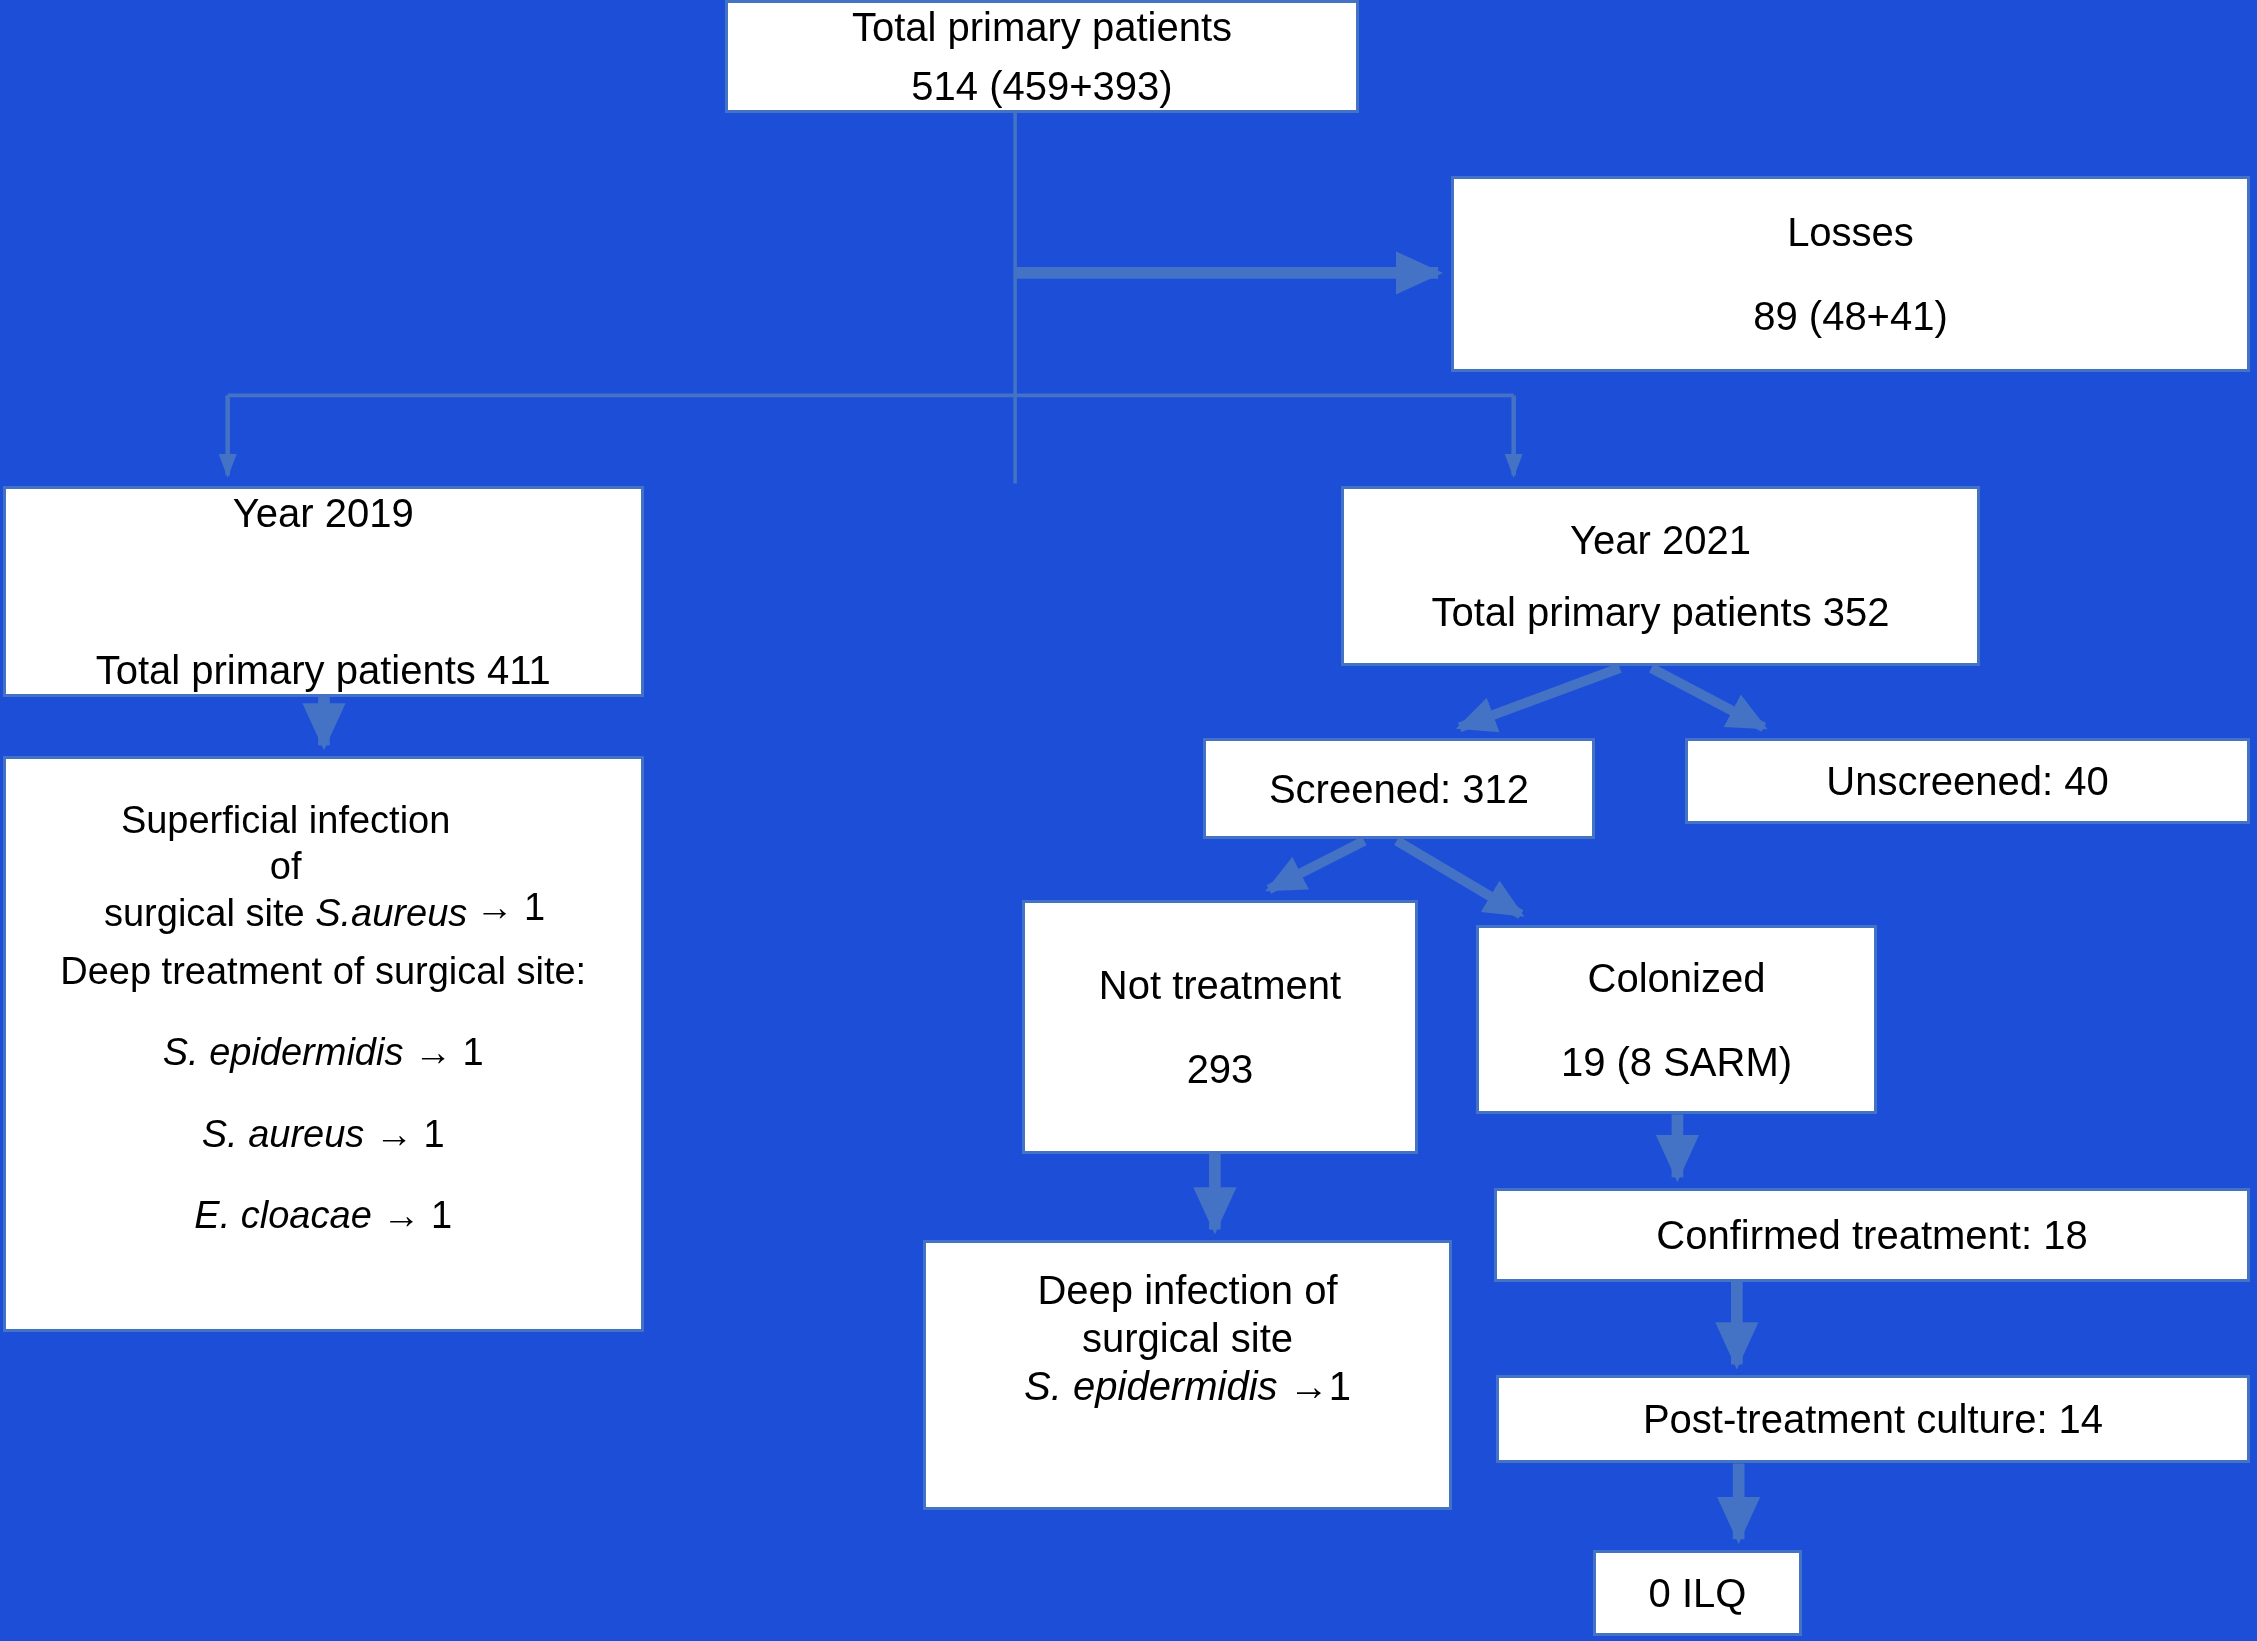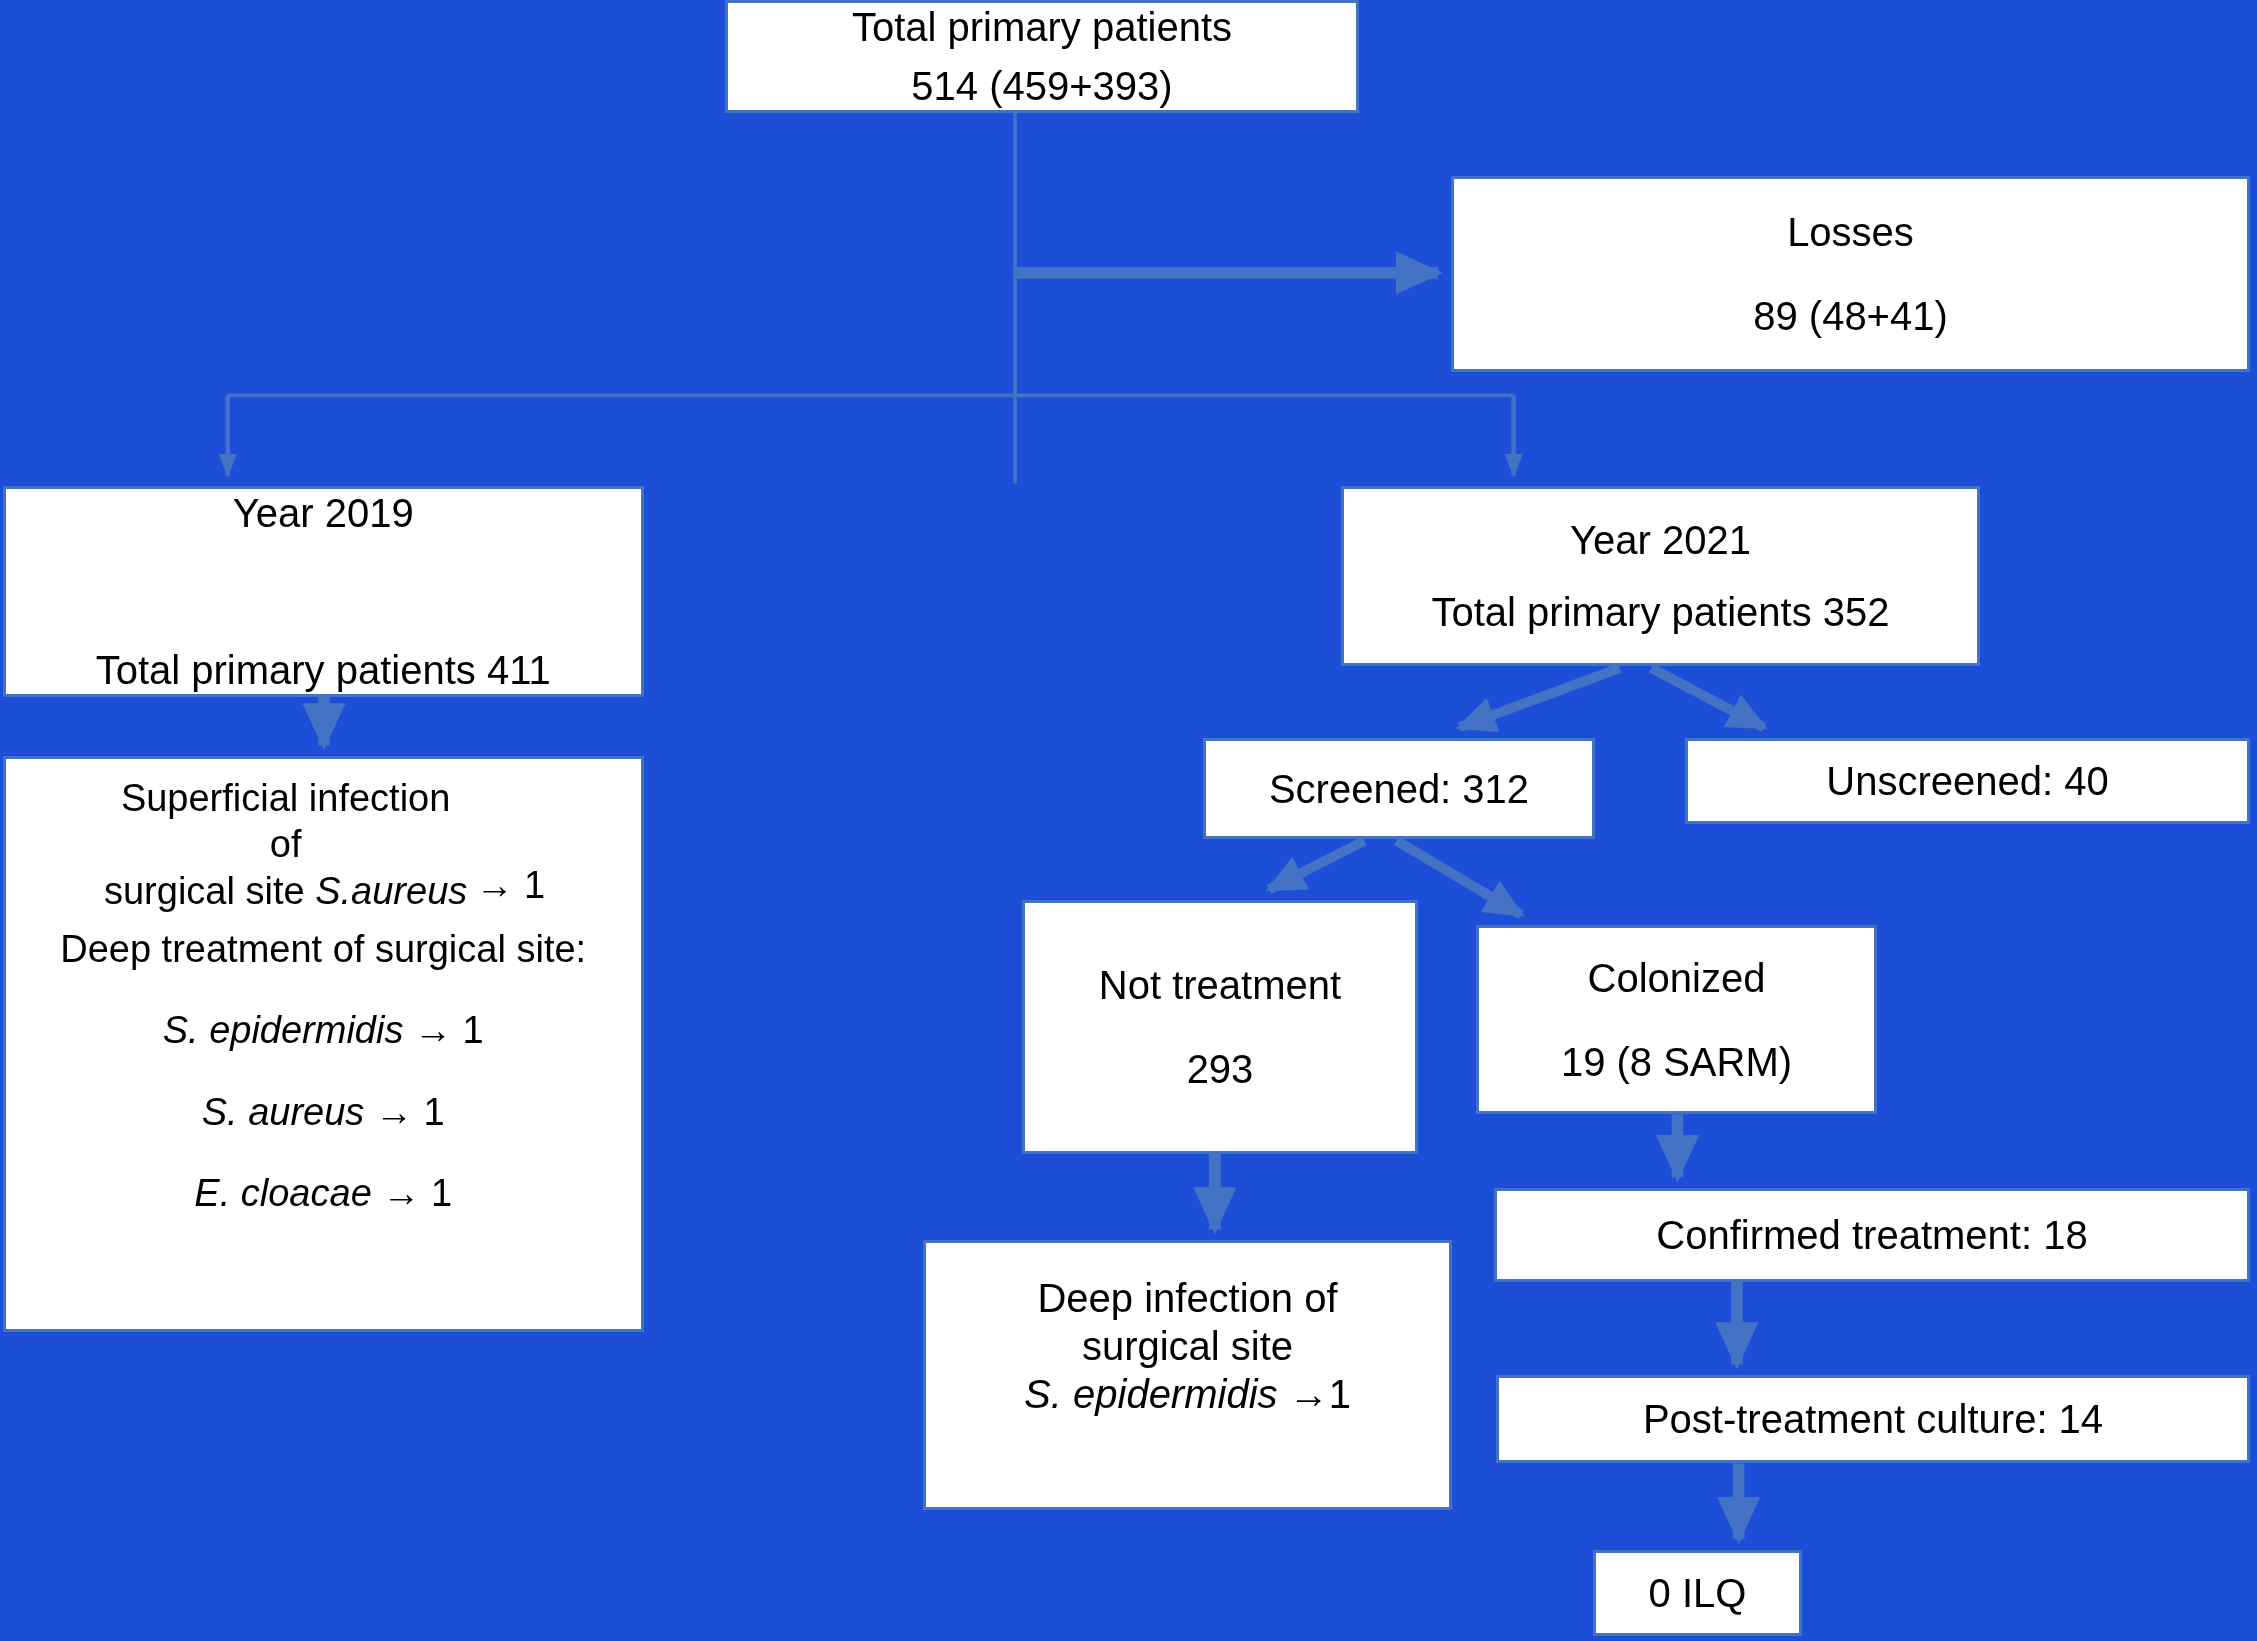--- a/index.html
+++ b/index.html
@@ -55,41 +55,41 @@
   #node-y2021        { left: 1341px; top: 486px;  width: 639px;  height: 180px; }
   #node-screened     { left: 1203px; top: 738px;  width: 392px;  height: 101px; }
   #node-unscreened   { left: 1685px; top: 738px;  width: 565px;  height: 86px; }
   #node-notcol       { left: 1022px; top: 900px; width: 396px;  height: 254px; }
   #node-colonized    { left: 1476px; top: 925px; width: 401px;  height: 189px; }
   #node-deepinf      { left: 923px; top: 1240px; width: 529px;  height: 270px; }
   #node-confirmed    { left: 1494px; top: 1188px; width: 756px;  height: 94px; }
   #node-postculture  { left: 1496px; top: 1375px; width: 754px;  height: 88px; }
   #node-ilq          { left: 1593px; top: 1550px; width: 209px;  height: 86px; }
 
-  #node-y2019det { justify-content: flex-start; padding-top: 16px; }
+  #node-y2019det { justify-content: flex-start; padding-top: 38px; }
   #node-y2019det .row1 {
     display: flex;
     align-items: center;
     justify-content: center;
     width: 100%;
   }
   #node-y2019det .row1 .lbl {
     text-align: center;
     font-size: 38px;
     line-height: 1.22;
     max-width: 369px;
   }
   #node-y2019det .row1 .arr {
     font-size: 38px;
     white-space: nowrap;
     padding-left: 5.4px;
     align-self: flex-end;
     padding-bottom: 5.4px;
   }
-  #node-deepinf { justify-content: flex-start; padding-top: 31px; }
+  #node-deepinf { justify-content: flex-start; padding-top: 23px; }
 </style>
 </head>
 <body>
 
 <div id="page">
 
   <svg class="connectors" viewBox="0 0 2508 1824" xmlns="http://www.w3.org/2000/svg">
     <defs>
       <marker id="ahThick" viewBox="0 0 10 10" refX="8.6" refY="5" markerWidth="4.2" markerHeight="4.2" orient="auto-start-reverse">
         <path d="M 0 0.6 L 9.6 5 L 0 9.4 z" fill="#4472C4"></path>

